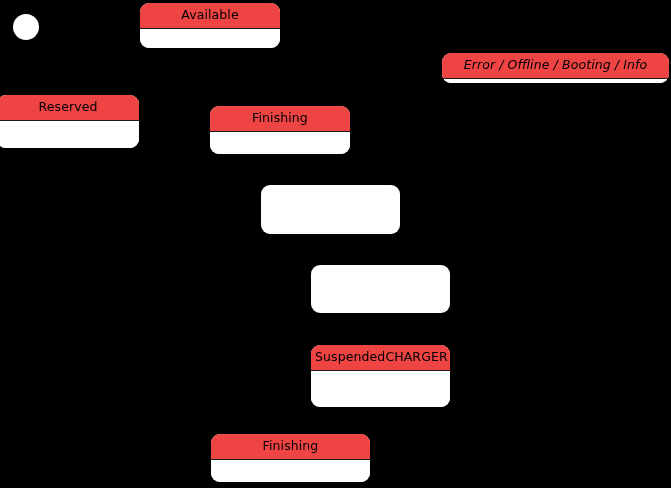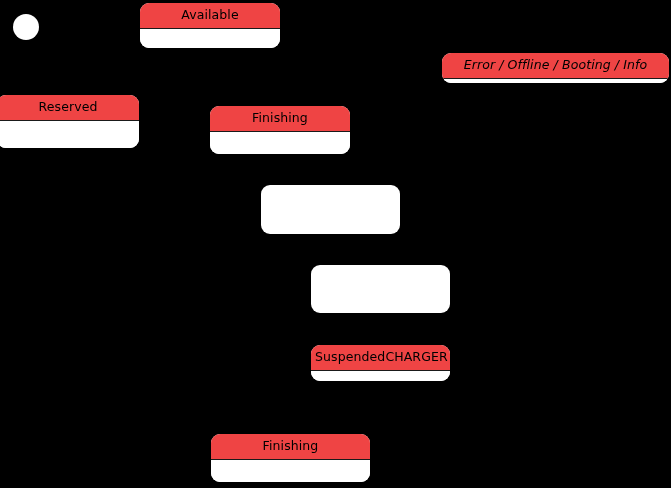--- a/index.html
+++ b/index.html
@@ -72,21 +72,21 @@
       <div class="state-node" style="left: 210px; top: 106px; width: 140px; height: 48px;">
         <div class="state-title">Finishing</div>
         <div class="state-body"></div>
       </div>
       <div class="state-node" style="left: 261px; top: 185px; width: 139px; height: 49px;">
         <div class="state-body"></div>
       </div>
       <div class="state-node" style="left: 311px; top: 265px; width: 139px; height: 48px;">
         <div class="state-body"></div>
       </div>
-      <div class="state-node" style="left: 311px; top: 345px; width: 139px; height: 36px;">
+      <div class="state-node" style="left: 311px; top: 345px; width: 139px; height: 62px;">
         <div class="state-title">SuspendedCHARGER</div>
         <div class="state-body"></div>
       </div>
       <div class="state-node" style="left: 211px; top: 434px; width: 159px; height: 48px;">
         <div class="state-title">Finishing</div>
         <div class="state-body"></div>
       </div>
     </div>
 
 </div>

